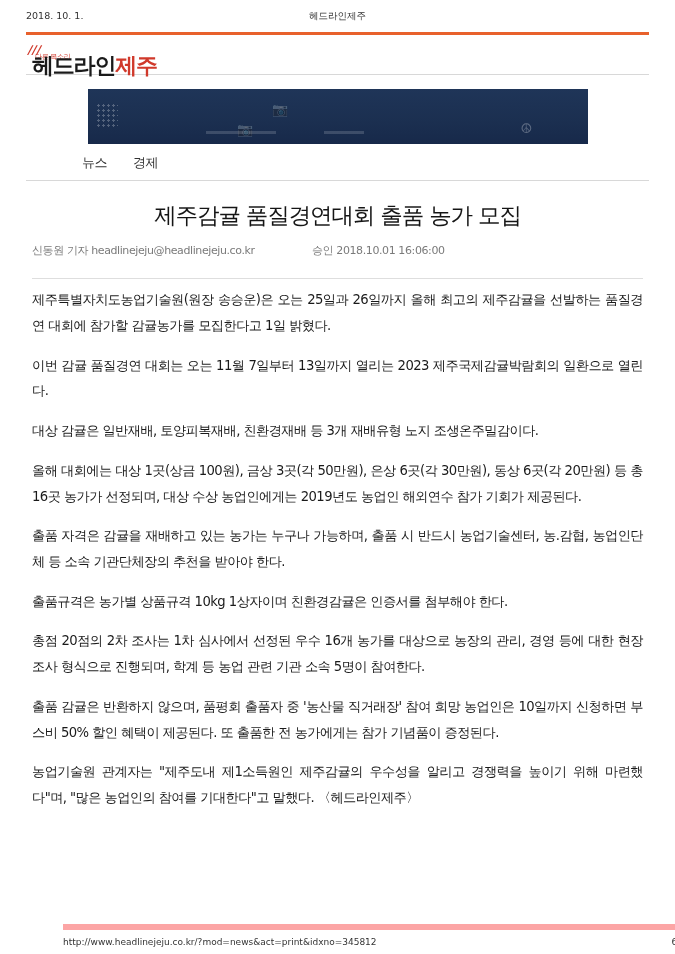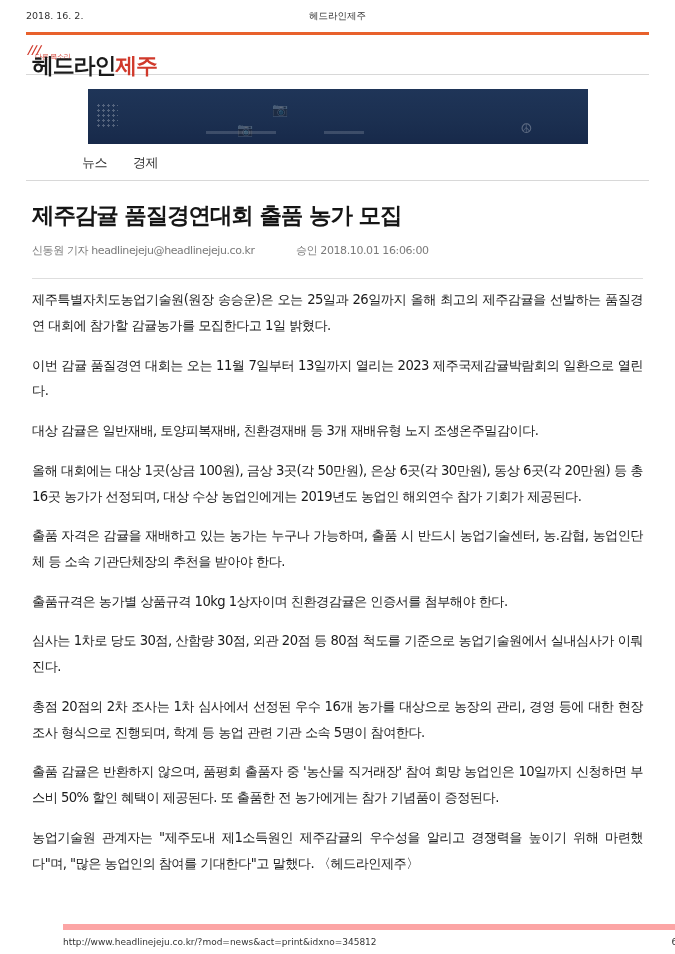--- a/index.html
+++ b/index.html
@@ -158,38 +158,39 @@
     color: #333333;
   }
   .navstrip span { letter-spacing: -0.5px; }
 
   
   .article {
     padding: 20px 6px 0 6px;
   }
   .headline {
     font-size: 22.5px;
-    font-weight: bold;
+    font-weight: normal;
     color: #151515;
     letter-spacing: -1.1px;
     line-height: 1.25;
     margin: 0 0 14px 0;
+    text-align: center;
   }
   .byline {
     font-size: 11px;
     color: #7a7a7a;
     letter-spacing: -0.4px;
     border-bottom: 1px solid #dedede;
     padding-bottom: 21px;
     margin-bottom: 8px;
     position: relative;
     height: 14px;
   }
   .byline .author { position: absolute; left: 0; top: 0; }
-  .byline .approved { position: absolute; left: 264px; top: 0; }
+  .byline .approved { position: absolute; left: 280px; top: 0; }
 
   .body-text p {
     font-size: 13.2px;
     line-height: 1.95;
     letter-spacing: -0.55px;
     color: #1a1a1a;
     margin: 0 0 14px 0;
     text-align: justify;
   }
 
@@ -208,21 +209,21 @@
   }
   .print-footer .pf-url { position: absolute; left: 0; top: 7px; }
   .print-footer .pf-page { position: absolute; right: 0; top: 7px; }
 </style>
 </head>
 <body>
 
 <div class="page">
 
   <div class="print-header">
-    <div class="ph-date">2018. 16. 2.</div>
+    <div class="ph-date">2018. 10. 1.</div>
     <div class="ph-title">헤드라인제주</div>
   </div>
 
   <div class="content">
 
     <div class="top-rule"></div>
 
     <div class="masthead">
       <div class="logo-wrap">
         <span class="logo-slash">///</span>
@@ -255,21 +256,20 @@
         <span class="approved">승인 2018.10.01   16:06:00</span>
       </div>
 
       <div class="body-text">
         <p>제주특별자치도농업기술원(원장 송승운)은 오는 25일과 26일까지 올해 최고의 제주감귤을 선발하는 품질경연 대회에 참가할 감귤농가를 모집한다고 1일 밝혔다.</p>
         <p>이번 감귤 품질경연 대회는 오는 11월 7일부터 13일까지 열리는 2023 제주국제감귤박람회의 일환으로 열린다.</p>
         <p>대상 감귤은 일반재배, 토양피복재배, 친환경재배 등 3개 재배유형 노지 조생온주밀감이다.</p>
         <p>올해 대회에는 대상 1곳(상금 100원), 금상 3곳(각 50만원), 은상 6곳(각 30만원), 동상 6곳(각 20만원) 등 총 16곳 농가가 선정되며, 대상 수상 농업인에게는 2019년도 농업인 해외연수 참가 기회가 제공된다.</p>
         <p>출품 자격은 감귤을 재배하고 있는 농가는 누구나 가능하며, 출품 시 반드시 농업기술센터, 농.감협, 농업인단체 등 소속 기관단체장의 추천을 받아야 한다.</p>
         <p>출품규격은 농가별 상품규격 10kg 1상자이며 친환경감귤은 인증서를 첨부해야 한다.</p>
-        <p>심사는 1차로 당도 30점, 산함량 30점, 외관 20점 등 80점 척도를 기준으로 농업기술원에서 실내심사가 이뤄진다.</p>
         <p>총점 20점의 2차 조사는 1차 심사에서 선정된 우수 16개 농가를 대상으로 농장의 관리, 경영 등에 대한 현장 조사 형식으로 진행되며, 학계 등 농업 관련 기관 소속 5명이 참여한다.</p>
         <p>출품 감귤은 반환하지 않으며, 품평회 출품자 중 '농산물 직거래장' 참여 희망 농업인은 10일까지 신청하면 부스비 50% 할인 혜택이 제공된다. 또 출품한 전 농가에게는 참가 기념품이 증정된다.</p>
         <p>농업기술원 관계자는 "제주도내 제1소득원인 제주감귤의 우수성을 알리고 경쟁력을 높이기 위해 마련했다"며, "많은 농업인의 참여를 기대한다"고 말했다. 〈헤드라인제주〉</p>
       </div>
     </div>
 
   </div>
 
   <div class="print-footer">
     <span class="pf-url">http://www.headlinejeju.co.kr/?mod=news&amp;act=print&amp;idxno=345812</span>

